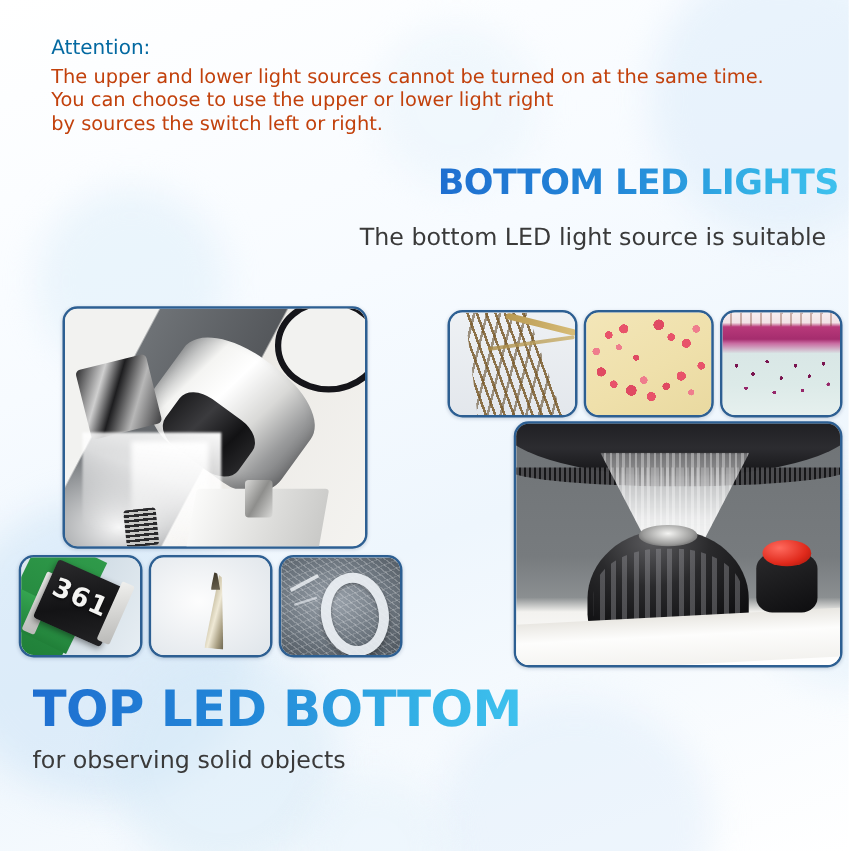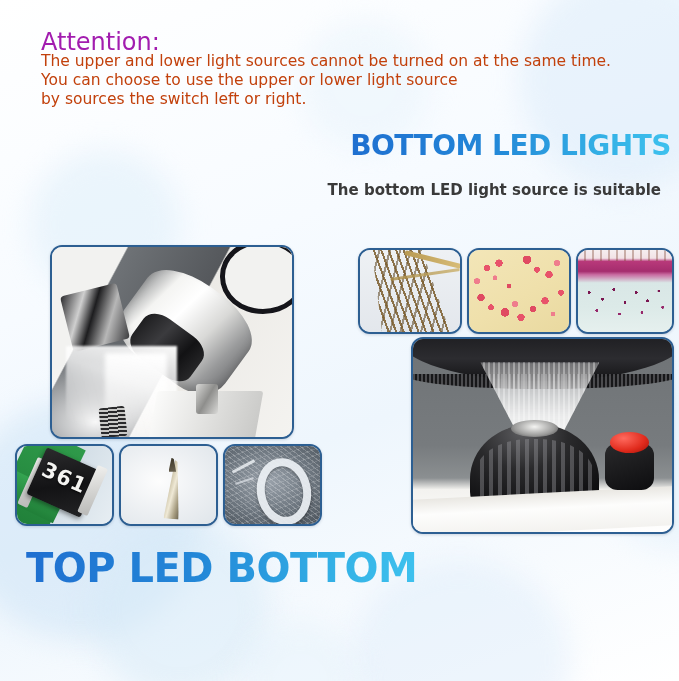--- a/index.html
+++ b/index.html
@@ -38,34 +38,33 @@
     white-space:nowrap;
     background:linear-gradient(90deg,#1f6fd0 0%,#2388d8 45%,#34b2e6 80%,#3ec1ee 100%);
     -webkit-background-clip:text;
     background-clip:text;
     color:transparent;
     -webkit-text-fill-color:transparent;
   }
 
   #attention-label{
     position:absolute;left:41px;top:28px;
-    font-size:24px;color:#a21caf;white-space:nowrap;
+    font-size:16px;color:#0369a1;white-space:nowrap;
   }
   .note-line{
     position:absolute;left:41px;
     font-size:15.5px;color:#c2410c;white-space:nowrap;line-height:19px;
   }
 
   #bottom-title{ right:8px; top:129px; font-size:28px; }
   #top-title{ left:26px; top:545px; font-size:40px; }
 
   .sub{
-    position:absolute;font-size:15px;color:#3a3a3a;line-height:21px;
+    position:absolute;font-size:19px;color:#3a3a3a;line-height:21px;
     white-space:nowrap;
-    font-weight:bold;
   }
   #bottom-sub{right:18px;top:180px;text-align:right;}
   #bottom-sub div:first-child{text-align:left;}
   #top-sub{left:26px;top:598px;text-align:left;}
 
   
 
   
   .ph-objective{
     background:
@@ -345,21 +344,21 @@
   <div class="blob" style="left:30px;top:150px;width:150px;height:150px;background:rgba(223,238,250,.55);"></div>
   <div class="blob" style="left:350px;top:560px;width:220px;height:200px;background:rgba(219,236,250,.45);"></div>
   <div class="blob" style="left:520px;top:-30px;width:210px;height:220px;background:rgba(222,237,250,.6);"></div>
   <div class="blob" style="left:300px;top:20px;width:130px;height:130px;background:rgba(232,243,252,.5);"></div>
   <div class="blob" style="left:600px;top:380px;width:160px;height:170px;background:rgba(224,239,251,.5);"></div>
   <div class="blob" style="left:240px;top:620px;width:120px;height:120px;background:rgba(228,241,251,.5);"></div>
 </div>
 
 <div id="attention-label">Attention:</div>
 <div class="note-line" style="top:52px;">The upper and lower light sources cannot be turned on at the same time.</div>
-<div class="note-line" style="top:71px;">You can choose to use the upper or lower light source</div>
+<div class="note-line" style="top:71px;">You can choose to use the upper or lower light right</div>
 <div class="note-line" style="top:90px;">by sources the switch left or right.</div>
 
 <div class="bigtitle" id="bottom-title">BOTTOM LED LIGHTS</div>
 <div class="sub" id="bottom-sub">
   <div>The bottom LED light source is suitable</div>
 </div>
 
 <div class="frame" style="left:50px;top:245px;width:240px;height:190px;">
   <div class="ph ph-objective">
     <div class="ringtop"></div>
@@ -430,13 +429,14 @@
   <div class="ph ph-coin">
     <div class="grain"></div>
     <div class="zero"></div>
     <div class="scratch"></div>
     <div class="scratch2"></div>
   </div>
 </div>
 
 <div class="bigtitle" id="top-title">TOP LED BOTTOM</div>
 <div class="sub" id="top-sub">
+  <div>for observing solid objects</div>
 </div>
 
 </body></html>

